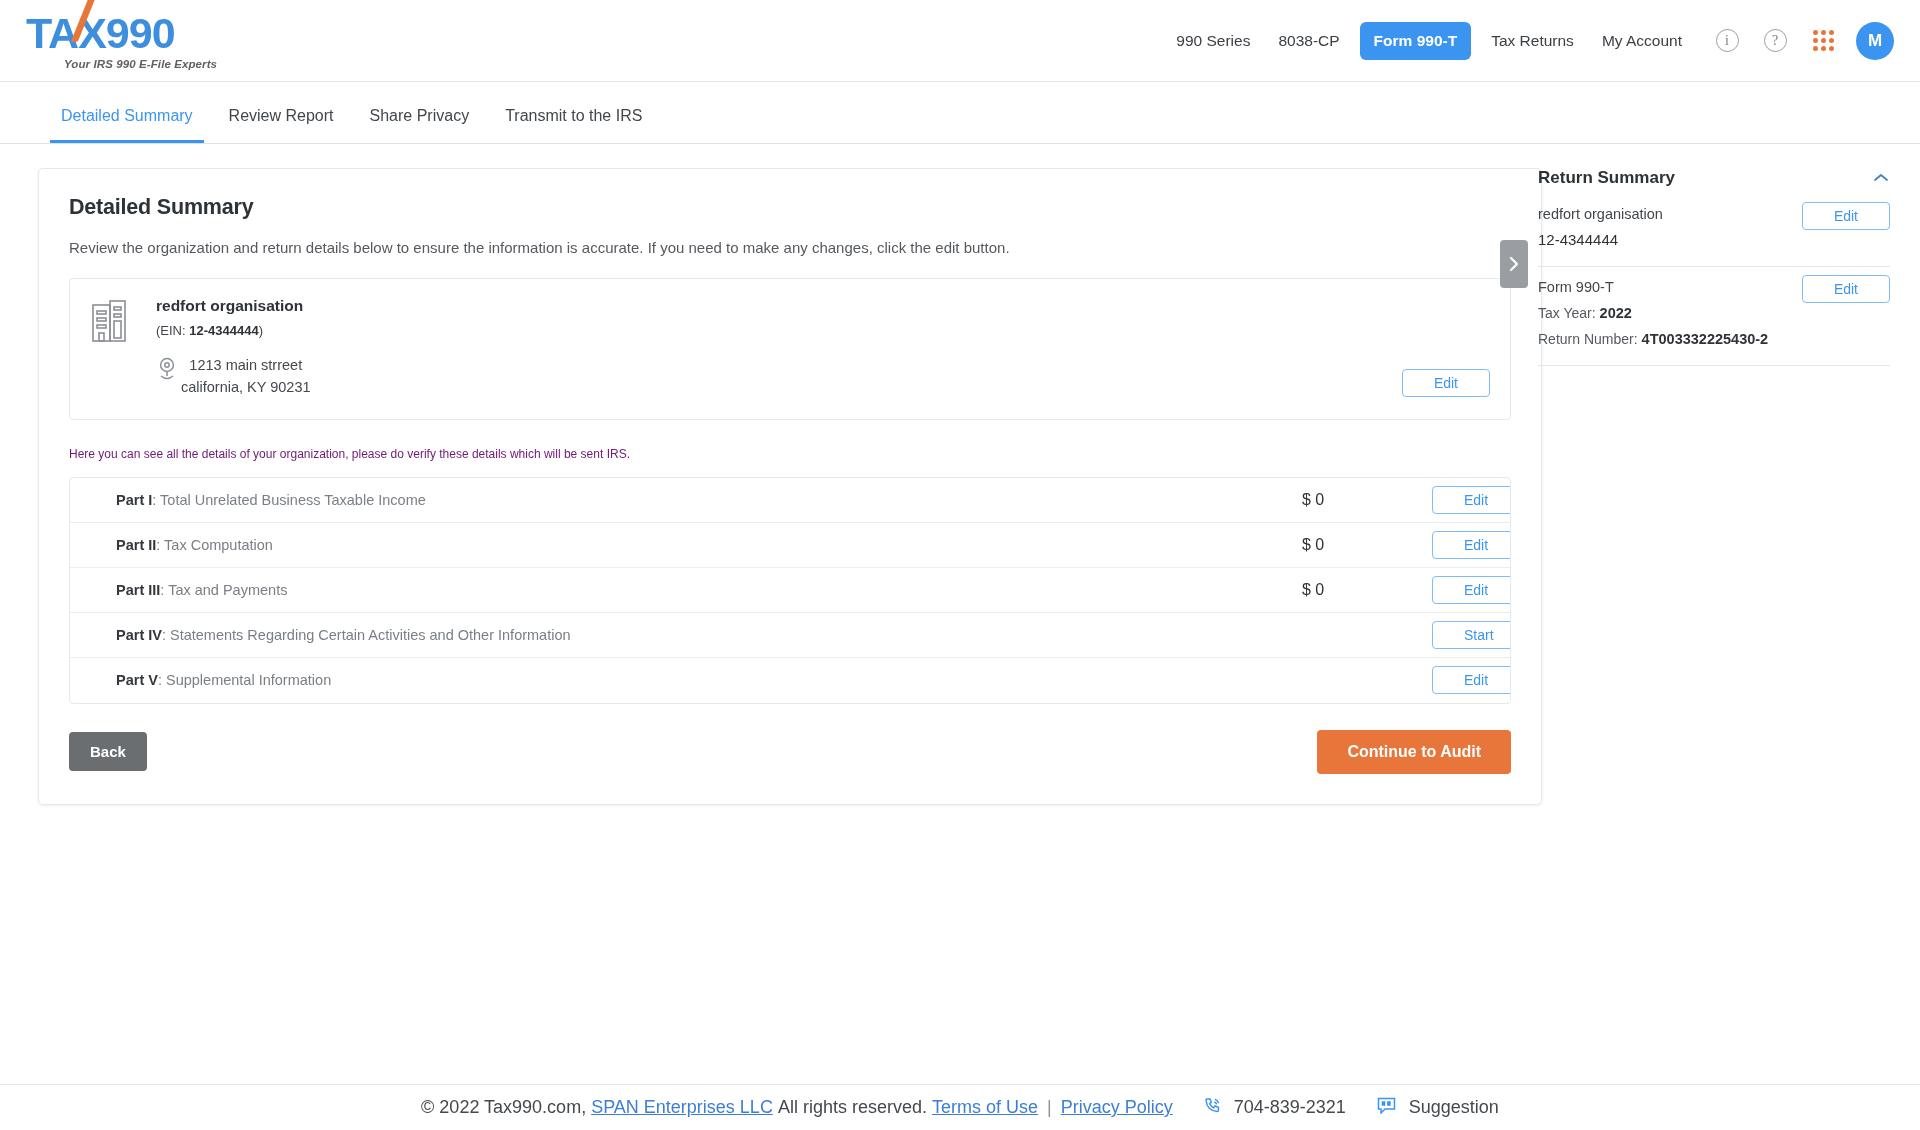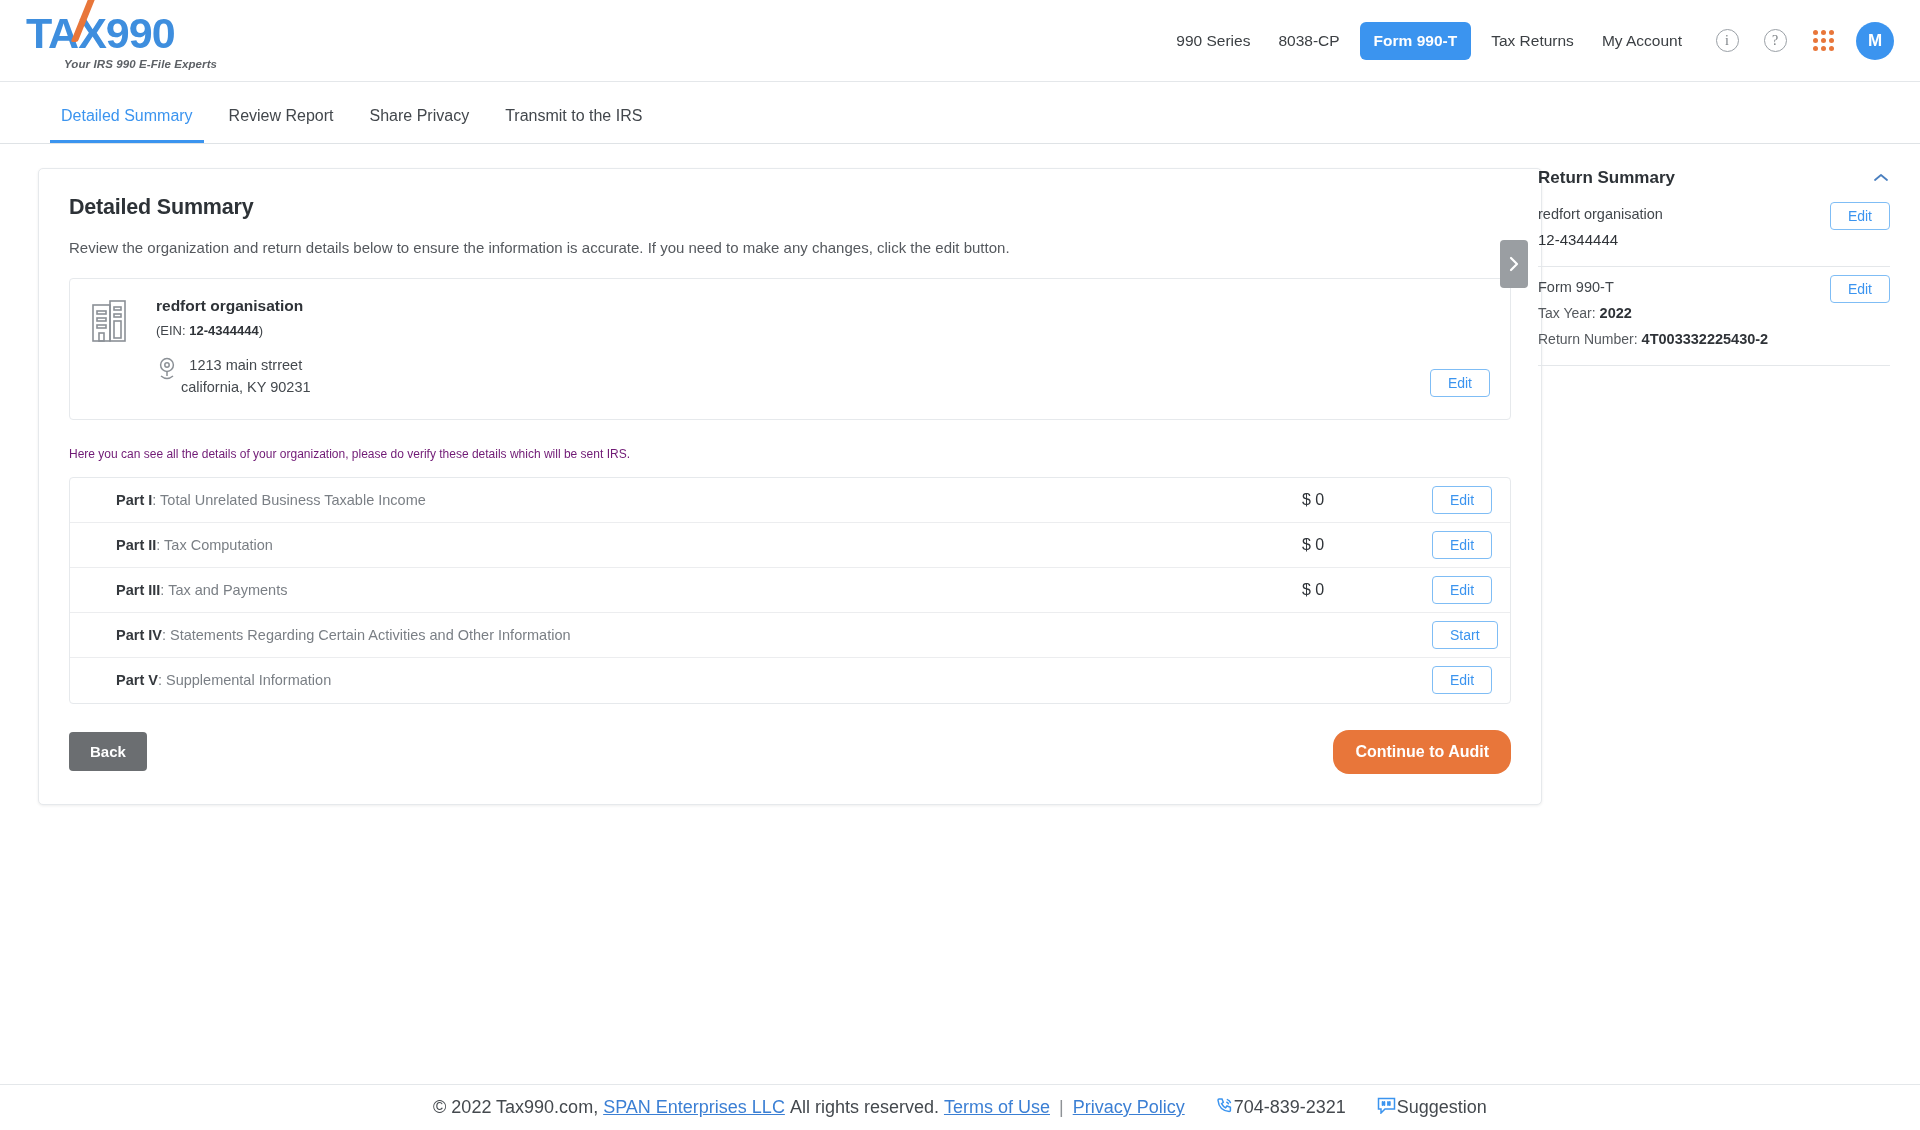--- a/index.html
+++ b/index.html
@@ -96,21 +96,21 @@
   }
   .org-icons { width: 66px; flex: 0 0 66px; padding-top: 2px; }
   .org-main { flex: 1 1 auto; }
   .org-name { font-size: 15.5px; font-weight: bold; color: #2f3338; }
   .org-ein { font-size: 13px; color: #40454a; margin-top: 8px; }
   .org-ein b { font-weight: bold; color: #2f3338; }
   .org-addr-row { display: flex; align-items: flex-start; margin-top: 17px; text-align: center; }
   .org-addr { font-size: 14.5px; color: #44494e; line-height: 1.5; margin-left: 3px; }
   .btn-edit {
     border: 1px solid #7fbdf5; color: #3b94ef; background: #fff;
-    font-size: 14px; border-radius: 4px; padding: 5px 17px; cursor: pointer;
+    font-size: 14px; border-radius: 4px; padding: 5px 31px; cursor: pointer;
     font-family: "Liberation Sans", sans-serif;
   }
   .org-edit { position: absolute; right: 20px; bottom: 22px; }
 
   .verify-note { font-size: 12px; color: #701a75; margin-top: 27px; }
 
   .parts {
     margin-top: 16px; border: 1px solid #e6e9ec; border-radius: 4px; overflow: hidden;
   }
   .part-row {
@@ -127,22 +127,22 @@
   .part-btn { width: 60px; text-align: right; }
 
   .card-actions { display: flex; align-items: center; margin-top: 26px; }
   .btn-back {
     background: #6b6e71; color: #fff; border: none; border-radius: 4px;
     font-size: 15px; font-weight: bold; padding: 11px 21px; cursor: pointer;
     font-family: "Liberation Sans", sans-serif;
   }
   .btn-continue {
     margin-left: auto; background: #e8763a; color: #fff; border: none;
-    border-radius: 16px; font-size: 16px; font-weight: bold;
-    padding: 13px 22px; cursor: pointer; font-family: "Liberation Sans", sans-serif;
+    border-radius: 4px; font-size: 16px; font-weight: bold;
+    padding: 13px 30px; cursor: pointer; font-family: "Liberation Sans", sans-serif;
   }
 
   
   .summary {
     width: 390px; padding: 0 30px 0 0; margin-left: 8px; position: relative;
   }
   .summary-head {
     display: flex; align-items: center; padding: 0 0 6px 0;
   }
   .summary-title { font-size: 17px; font-weight: bold; color: #2d3237; }
@@ -165,21 +165,21 @@
   }
 
   
   .footer {
     flex: 0 0 46px; height: 46px; border-top: 1px solid #e4e7ea;
     background: #fff; display: flex; align-items: center; justify-content: center;
     font-size: 18px; color: #44494e; gap: 5px;
   }
   .footer a { color: #3b7fd4; text-decoration: underline; }
   .f-sep { color: #8e9296; margin: 0 4px; }
-  .f-item { display: flex; align-items: center; gap: 1px; margin-left: 26px; }
+  .f-item { display: flex; align-items: center; gap: 13px; margin-left: 26px; }
 </style>
 </head>
 <body>
 
 <div class="page">
 
   <div class="topbar">
     <div class="logo">
       <div class="logo-word">TAX990</div>
       <div class="logo-slash"></div>

